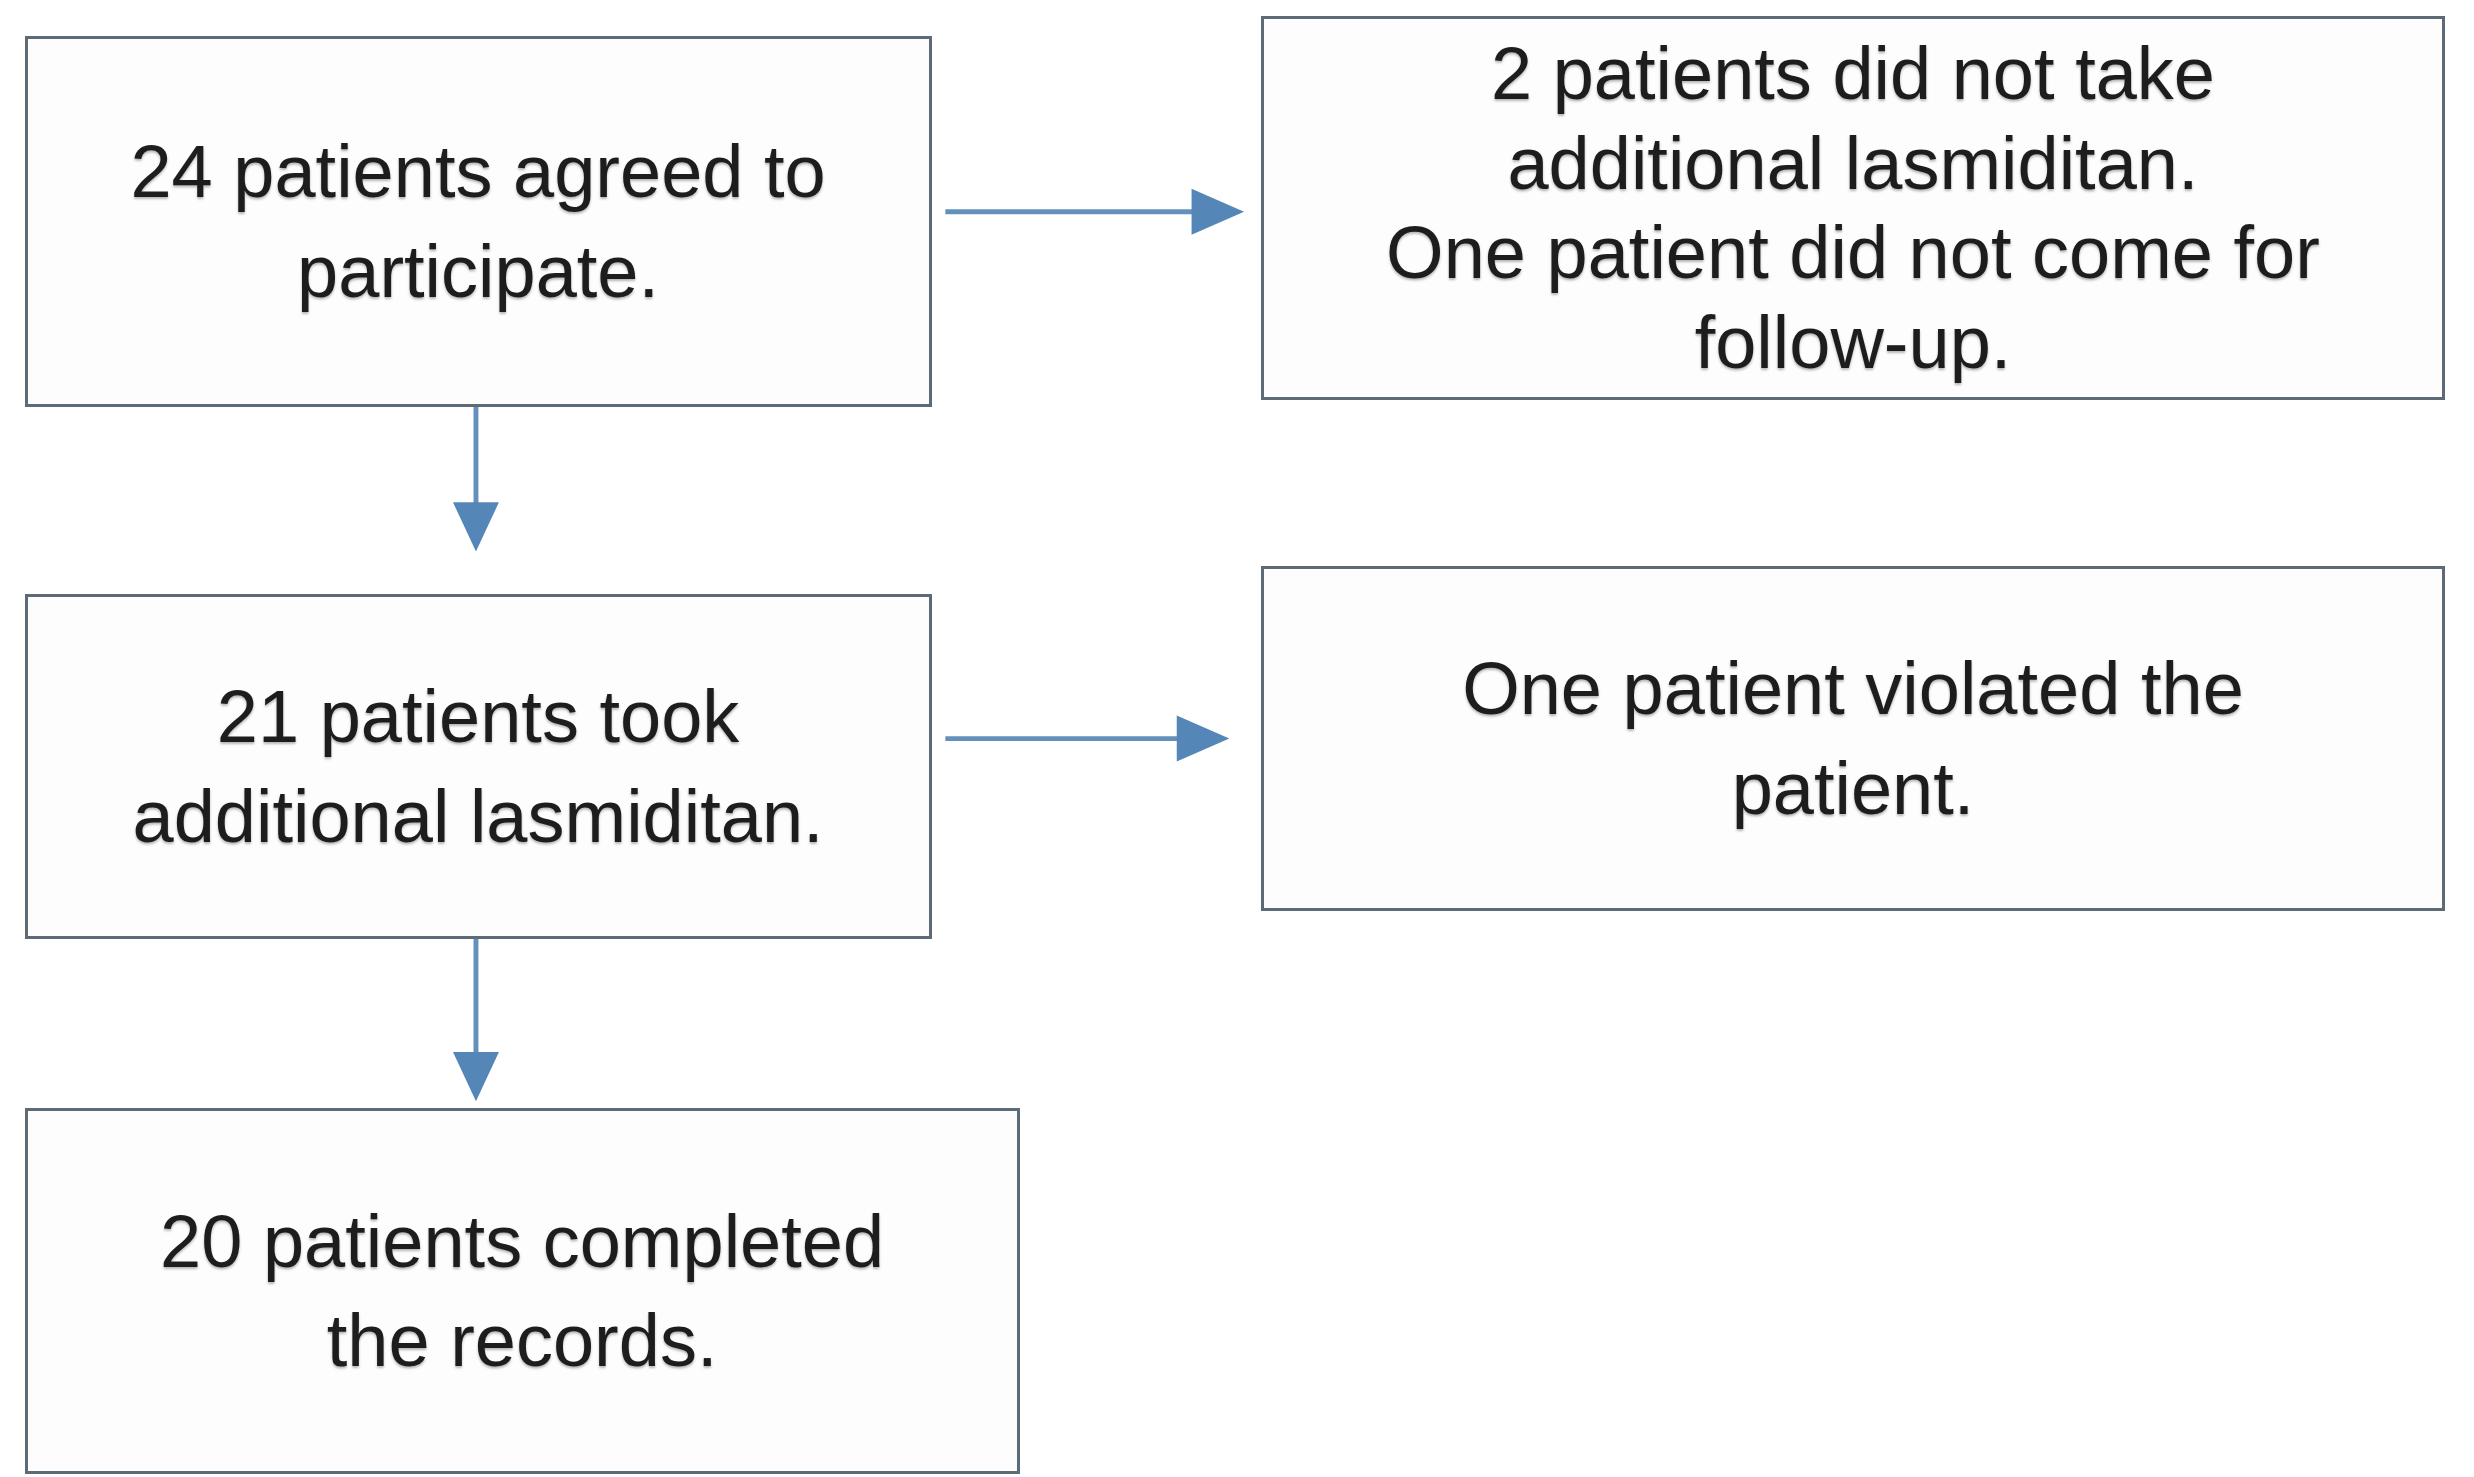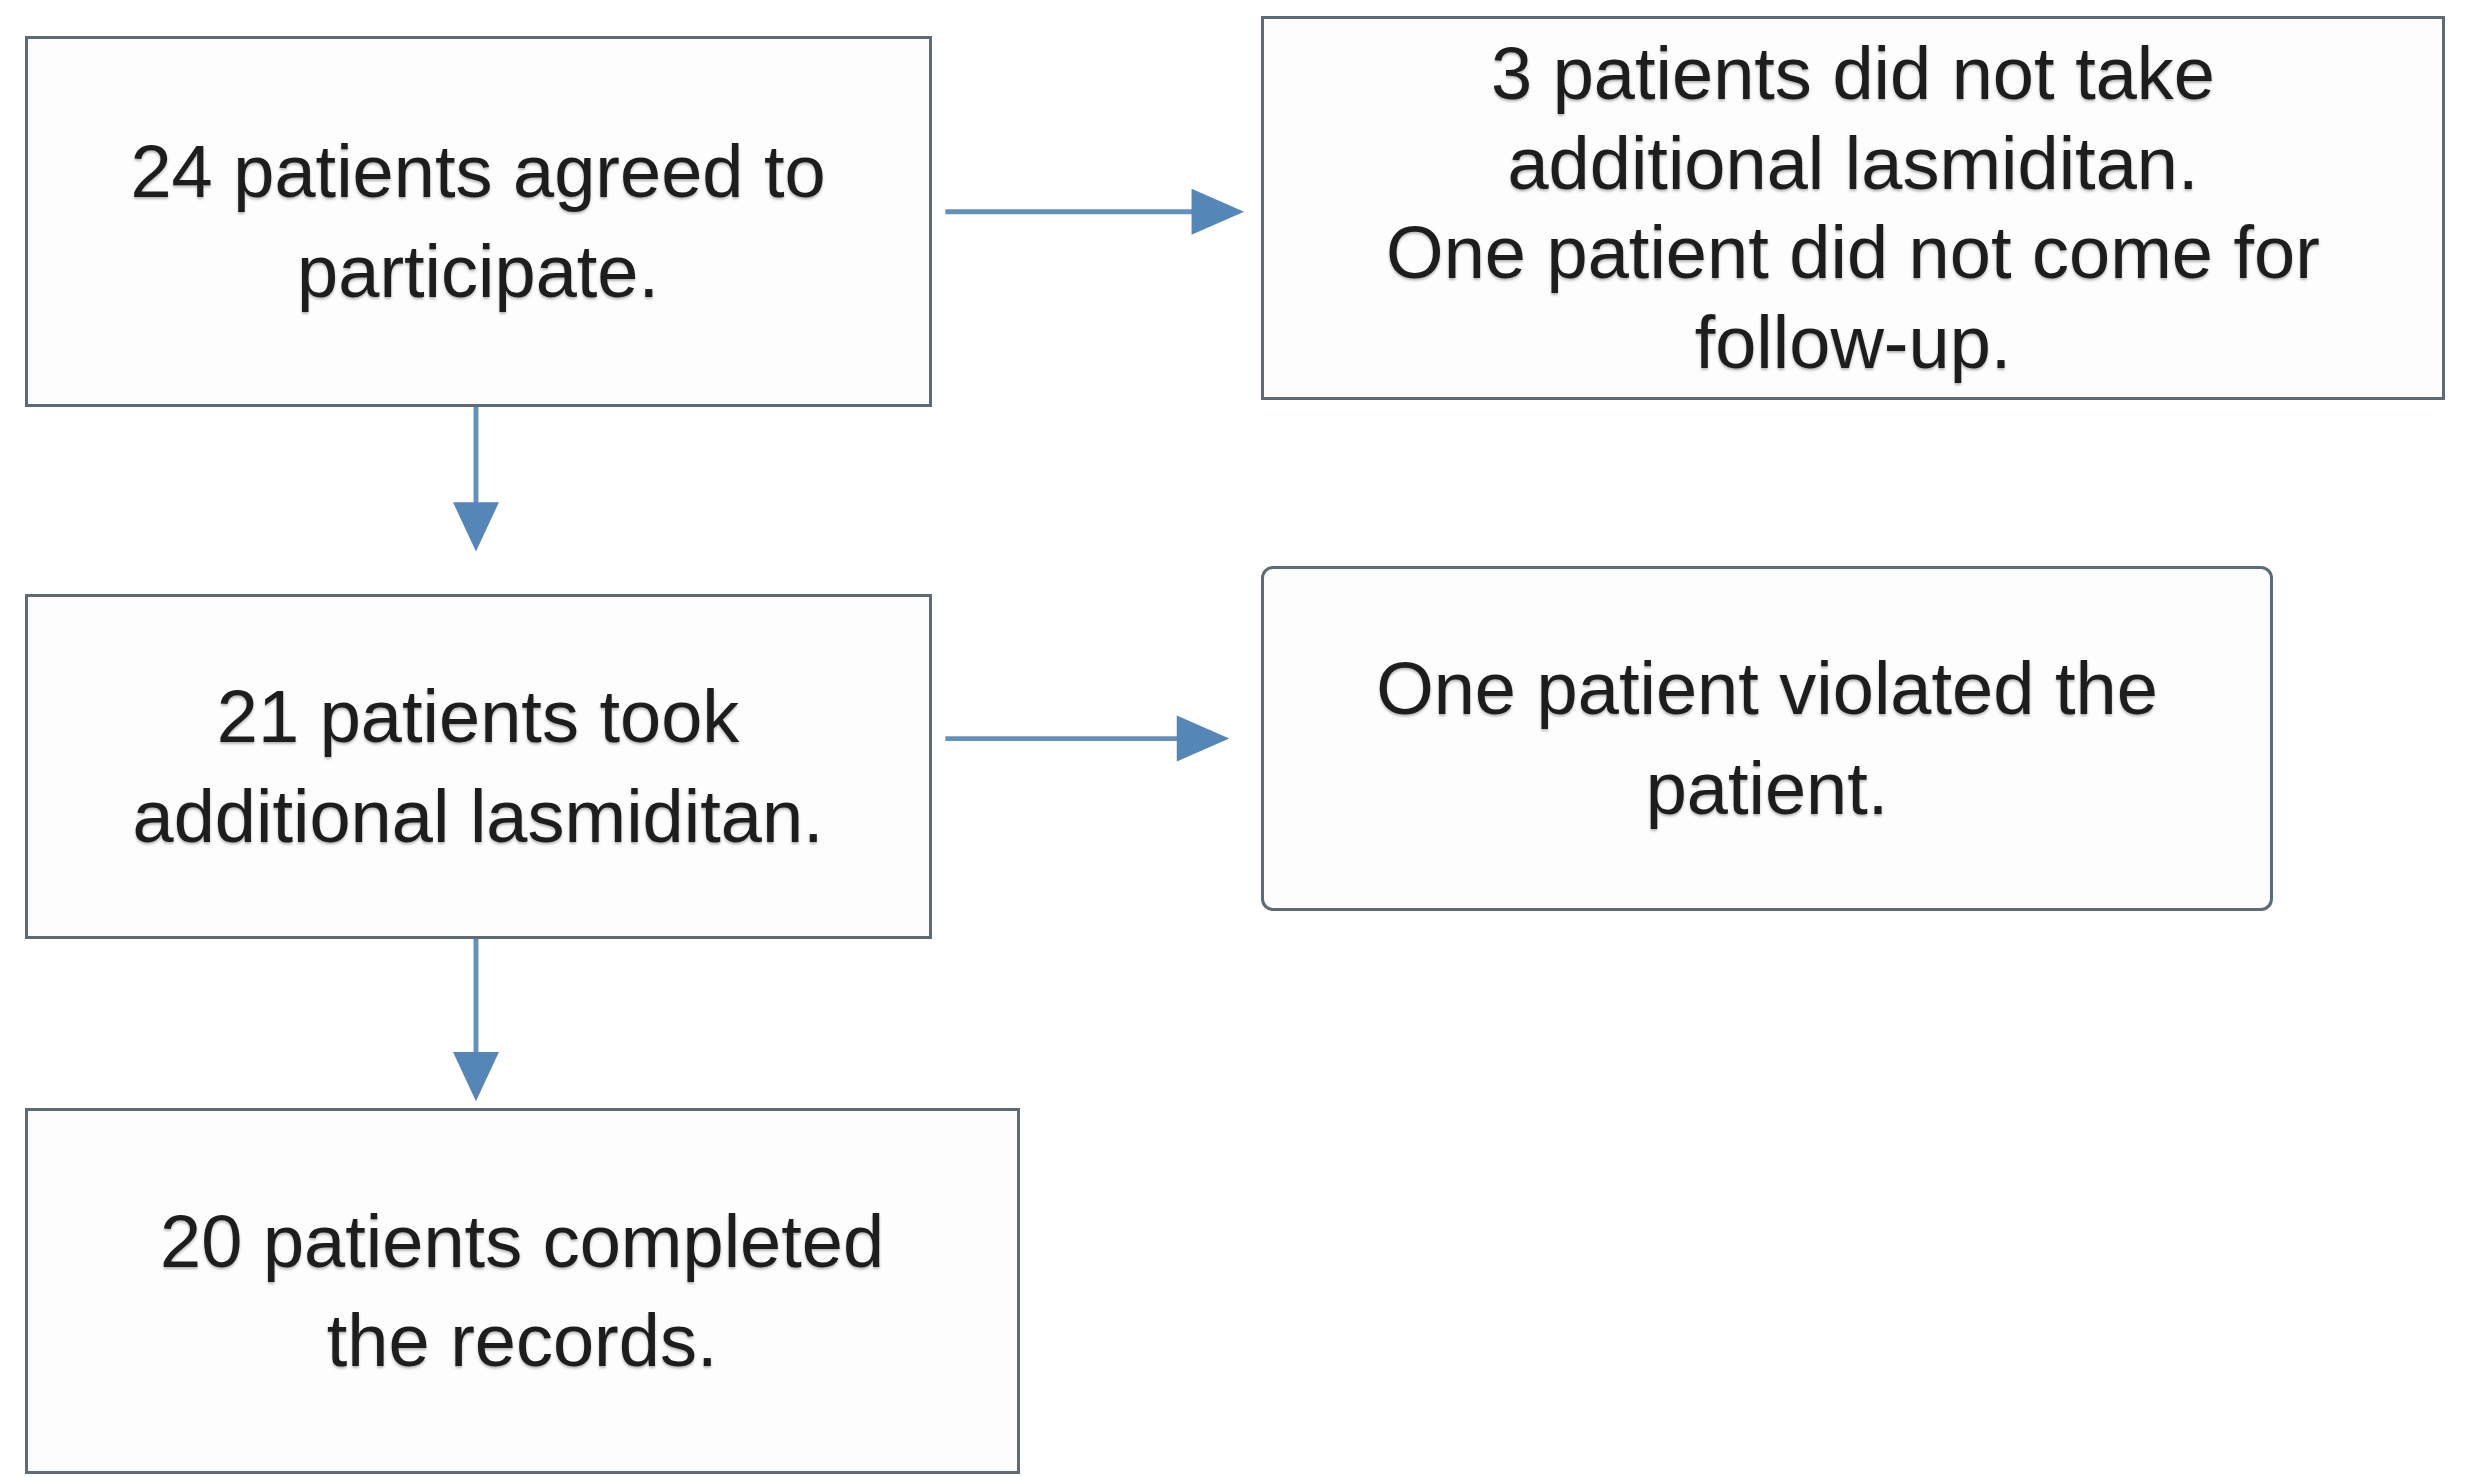--- a/index.html
+++ b/index.html
@@ -62,32 +62,32 @@
       <polygon points="580,1342 552,1282 608,1282" fill="#5586b8"></polygon>
     </g>
   </svg>
 
   <div class="flow-box" style="left:24.6px; top:36px; width:907px; height:371px;">
     <div class="ln">24 patients agreed to</div>
     <div class="ln">participate.</div>
   </div>
 
   <div class="flow-box tight" style="left:1261px; top:16.4px; width:1184px; height:384px;">
-    <div class="ln">3 patients did not take</div>
+    <div class="ln">2 patients did not take</div>
     <div class="ln">additional lasmiditan.</div>
     <div class="ln">One patient did not come for</div>
     <div class="ln">follow-up.</div>
   </div>
 
   <div class="flow-box" style="left:24.6px; top:594px; width:907px; height:345px;">
     <div class="ln">21 patients took</div>
     <div class="ln">additional lasmiditan.</div>
   </div>
 
-  <div class="flow-box" style="left:1261px; top:566px; width:1012px; height:345px;border-radius:12px;">
+  <div class="flow-box" style="left:1261px; top:566px; width:1184px; height:345px;">
     <div class="ln">One patient violated the</div>
     <div class="ln">patient.</div>
   </div>
 
   <div class="flow-box" style="left:24.6px; top:1108px; width:995px; height:366px;">
     <div class="ln">20 patients completed</div>
     <div class="ln">the records.</div>
   </div>
 
 </div>

